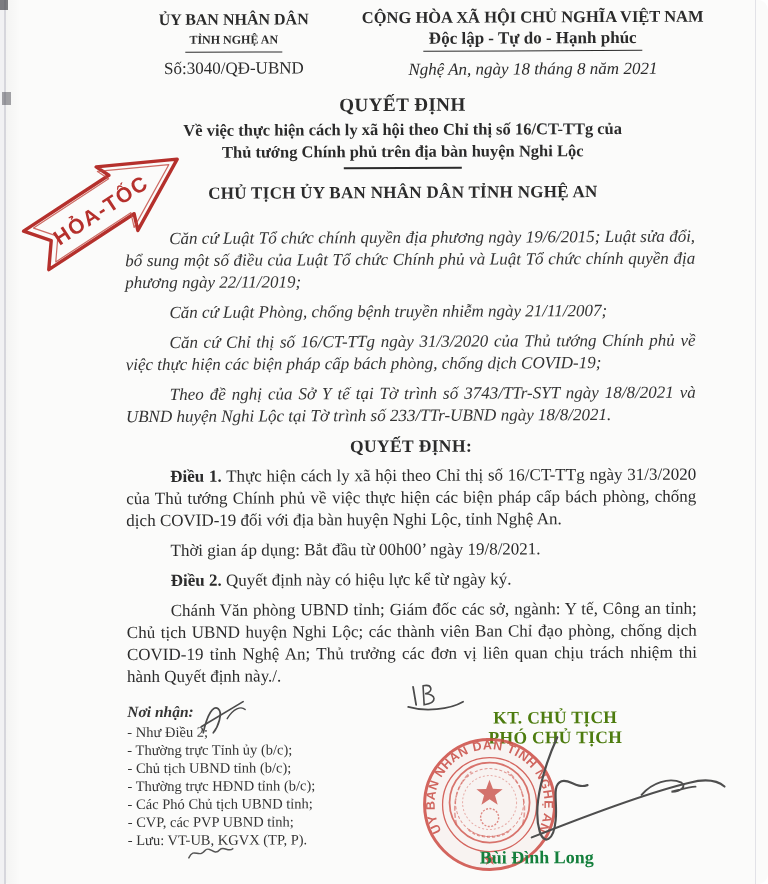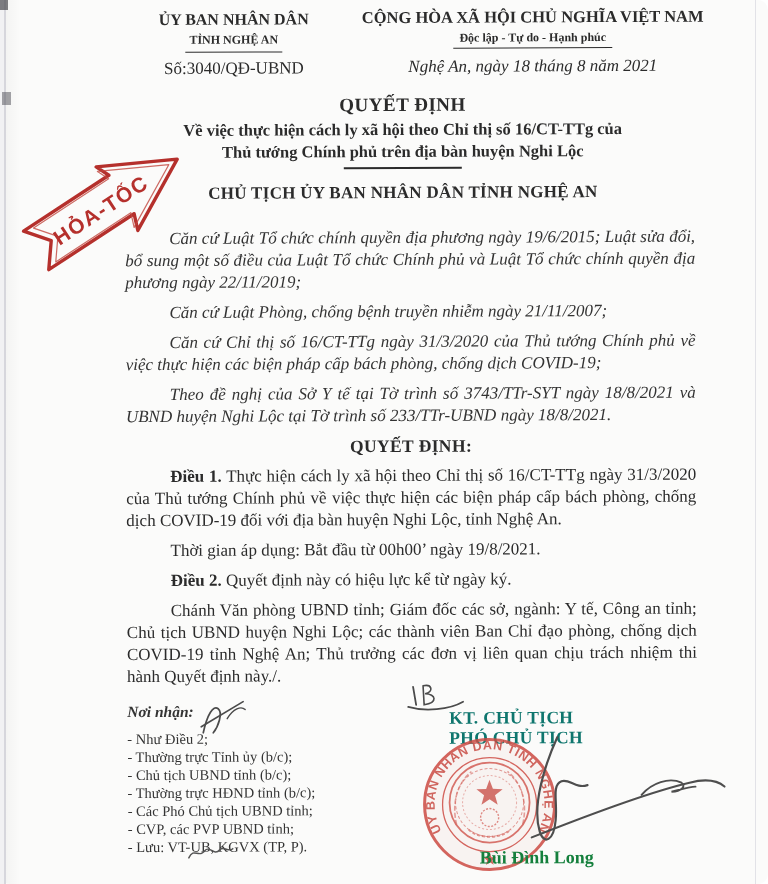--- a/index.html
+++ b/index.html
@@ -21,44 +21,44 @@
 
   .content{position:absolute;inset:0;transform:rotate(-0.25deg);}
 
   
   .hdr-left{position:absolute;left:118px;top:9px;width:235px;text-align:center;}
   .hdr-left .l1{font-weight:bold;font-size:16px;line-height:20px;}
   .hdr-left .l2{font-weight:bold;font-size:12px;line-height:20px;display:inline-block;border-bottom:1.6px solid #2b2b2b;padding:0 4px 2px;}
   .hdr-left .num{font-size:17px;margin-top:6px;}
   .hdr-right{position:absolute;left:352px;top:7px;width:365px;text-align:center;}
   .hdr-right .l1{font-weight:bold;font-size:16.5px;line-height:21px;}
-  .hdr-right .l2{font-weight:bold;font-size:12px;display:inline-block;border-bottom:1.6px solid #2b2b2b;padding:0 6px 2px;margin-top:1px;}
+  .hdr-right .l2{font-weight:bold;font-size:17px;display:inline-block;border-bottom:1.6px solid #2b2b2b;padding:0 6px 2px;margin-top:1px;}
   .hdr-right .date{font-style:italic;font-size:17px;margin-top:8px;}
 
   
   .title-block{position:absolute;left:104px;top:94px;width:600px;text-align:center;}
   .title-main{font-weight:bold;font-size:19px;letter-spacing:.5px;}
   .title-sub{font-weight:bold;font-size:16.5px;line-height:22px;margin-top:3px;}
   .title-underline{width:118px;height:2px;background:#2b2b2b;margin:4px auto 0;}
   .authority{position:absolute;left:104px;top:183px;width:600px;text-align:center;font-weight:bold;font-size:17px;letter-spacing:.3px;}
 
   
   .body-text{position:absolute;left:126px;top:227px;width:570px;font-size:17px;line-height:22px;text-align:justify;}
   .body-text p{margin:0 0 8px;text-indent:44px;}
   .preamble-p{font-style:italic;color:#333;}
   .decision-heading{text-align:center;font-weight:bold;font-size:17.5px;margin:11px 0 11px;text-indent:0 !important;letter-spacing:.4px;}
   .art-label{font-weight:bold;}
 
   
   .recipients{position:absolute;left:126px;top:703px;width:260px;font-size:14.5px;line-height:16.5px;color:#343434;}
-  .recipients .label{font-weight:bold;font-style:italic;font-size:15.5px;margin-bottom:10px;}
+  .recipients .label{font-weight:bold;font-style:italic;font-size:15.5px;margin-bottom:3px;}
   .recipients .item{margin:0 0 1.5px;}
 
   
-  .sign-block{position:absolute;left:448px;top:708px;width:212px;color:#0f766e;}
+  .sign-block{position:absolute;left:448px;top:708px;width:212px;text-align:center;color:#4d7c0f;}
   .sign-block .t1{font-weight:bold;font-size:17.5px;line-height:20px;letter-spacing:.3px;}
   .sign-block .t2{font-weight:bold;font-size:17.5px;line-height:20px;letter-spacing:.3px;}
   .signer-name{position:absolute;left:425px;top:848px;width:220px;text-align:center;font-weight:bold;font-size:18px;color:#15803d;}
 
   .urgency-svg{position:absolute;left:8px;top:126px;}
   .seal-svg{position:absolute;left:415px;top:730px;opacity:.85;}
   .sig-stroke-svg{position:absolute;left:492px;top:722px;}
   .mark-a-svg{position:absolute;left:196px;top:696px;}
   .mark-b-svg{position:absolute;left:404px;top:683px;}
   .mark-c-svg{position:absolute;left:184px;top:843px;}

